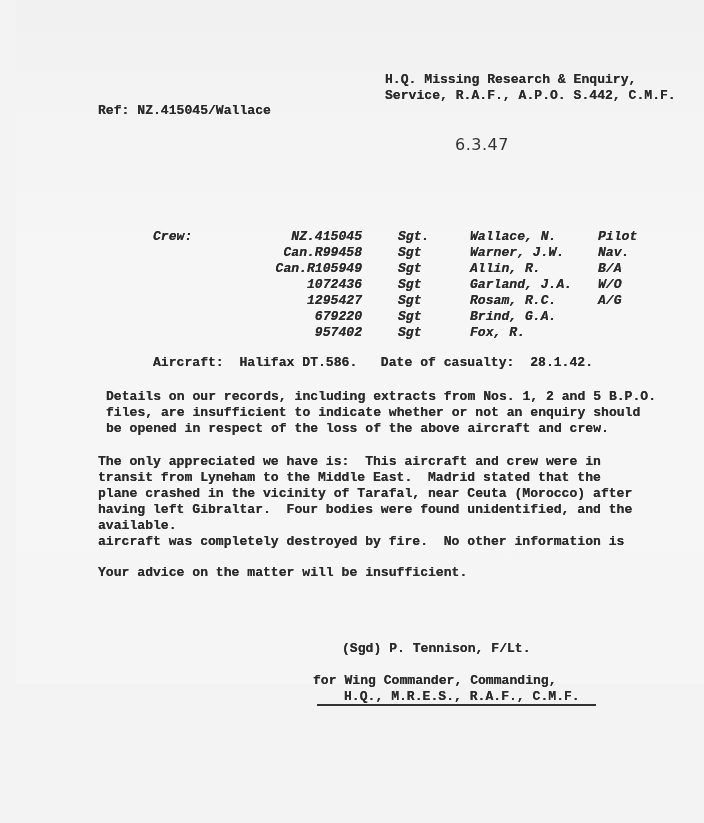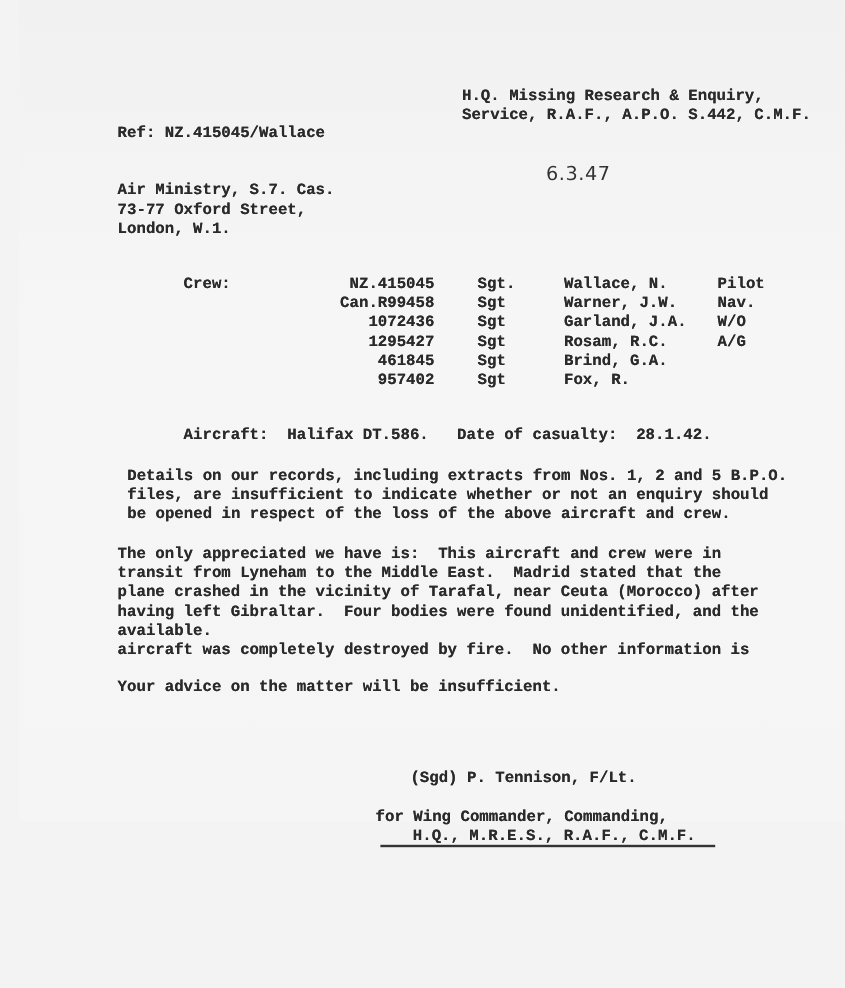--- a/index.html
+++ b/index.html
@@ -30,20 +30,21 @@
       font-weight: bold;
       text-shadow: 0 0 0.4px #444;
     }
     .block { position: absolute; }
     .block .line { position: static; display: block; }
     .crew-table {
       position: absolute;
       left: 137px;
       top: 229px;
       border-collapse: collapse;
+      font-style: italic;
     }
     .crew-table td {
       padding: 0;
       height: 16px;
       line-height: 16px;
       white-space: pre;
       font-weight: bold;
       vertical-align: top;
       text-shadow: 0 0 0.4px #444;
     }
@@ -78,59 +79,61 @@
 
   <div class="block" style="left:369px; top:72px;">
     <span class="line">H.Q. Missing Research &amp; Enquiry,</span>
     <span class="line">Service, R.A.F., A.P.O. S.442, C.M.F.</span>
   </div>
 
   <span class="line" style="left:82px; top:103px;">Ref: NZ.415045/Wallace</span>
 
   <span class="date-hand">6.3.47</span>
 
-  <div class="block" style="left:82px; top:151px;">
-    <span class="line">Air Ministry, S.7. Cas.</span>
-    <span class="line">73-77 Oxford Street,</span>
-    <span class="line">London, W.1.</span>
-  </div>
 
   <table class="crew-table">
     <tbody>
       <tr>
         <td class="crew-label">Crew:</td>
         <td class="crew-number">NZ.415045</td>
         <td class="crew-rank">Sgt.</td>
         <td class="crew-name">Wallace, N.</td>
         <td class="crew-role">Pilot</td>
       </tr>
       <tr>
         <td class="crew-label"></td>
         <td class="crew-number">Can.R99458</td>
         <td class="crew-rank">Sgt</td>
         <td class="crew-name">Warner, J.W.</td>
         <td class="crew-role">Nav.</td>
       </tr>
       <tr>
         <td class="crew-label"></td>
+        <td class="crew-number">Can.R105949</td>
+        <td class="crew-rank">Sgt</td>
+        <td class="crew-name">Allin, R.</td>
+        <td class="crew-role">B/A</td>
+      </tr>
+      <tr>
+        <td class="crew-label"></td>
         <td class="crew-number">1072436</td>
         <td class="crew-rank">Sgt</td>
         <td class="crew-name">Garland, J.A.</td>
         <td class="crew-role">W/O</td>
       </tr>
       <tr>
         <td class="crew-label"></td>
         <td class="crew-number">1295427</td>
         <td class="crew-rank">Sgt</td>
         <td class="crew-name">Rosam, R.C.</td>
         <td class="crew-role">A/G</td>
       </tr>
       <tr>
         <td class="crew-label"></td>
-        <td class="crew-number">461845</td>
+        <td class="crew-number">679220</td>
         <td class="crew-rank">Sgt</td>
         <td class="crew-name">Brind, G.A.</td>
         <td class="crew-role"></td>
       </tr>
       <tr>
         <td class="crew-label"></td>
         <td class="crew-number">957402</td>
         <td class="crew-rank">Sgt</td>
         <td class="crew-name">Fox, R.</td>
         <td class="crew-role"></td>

